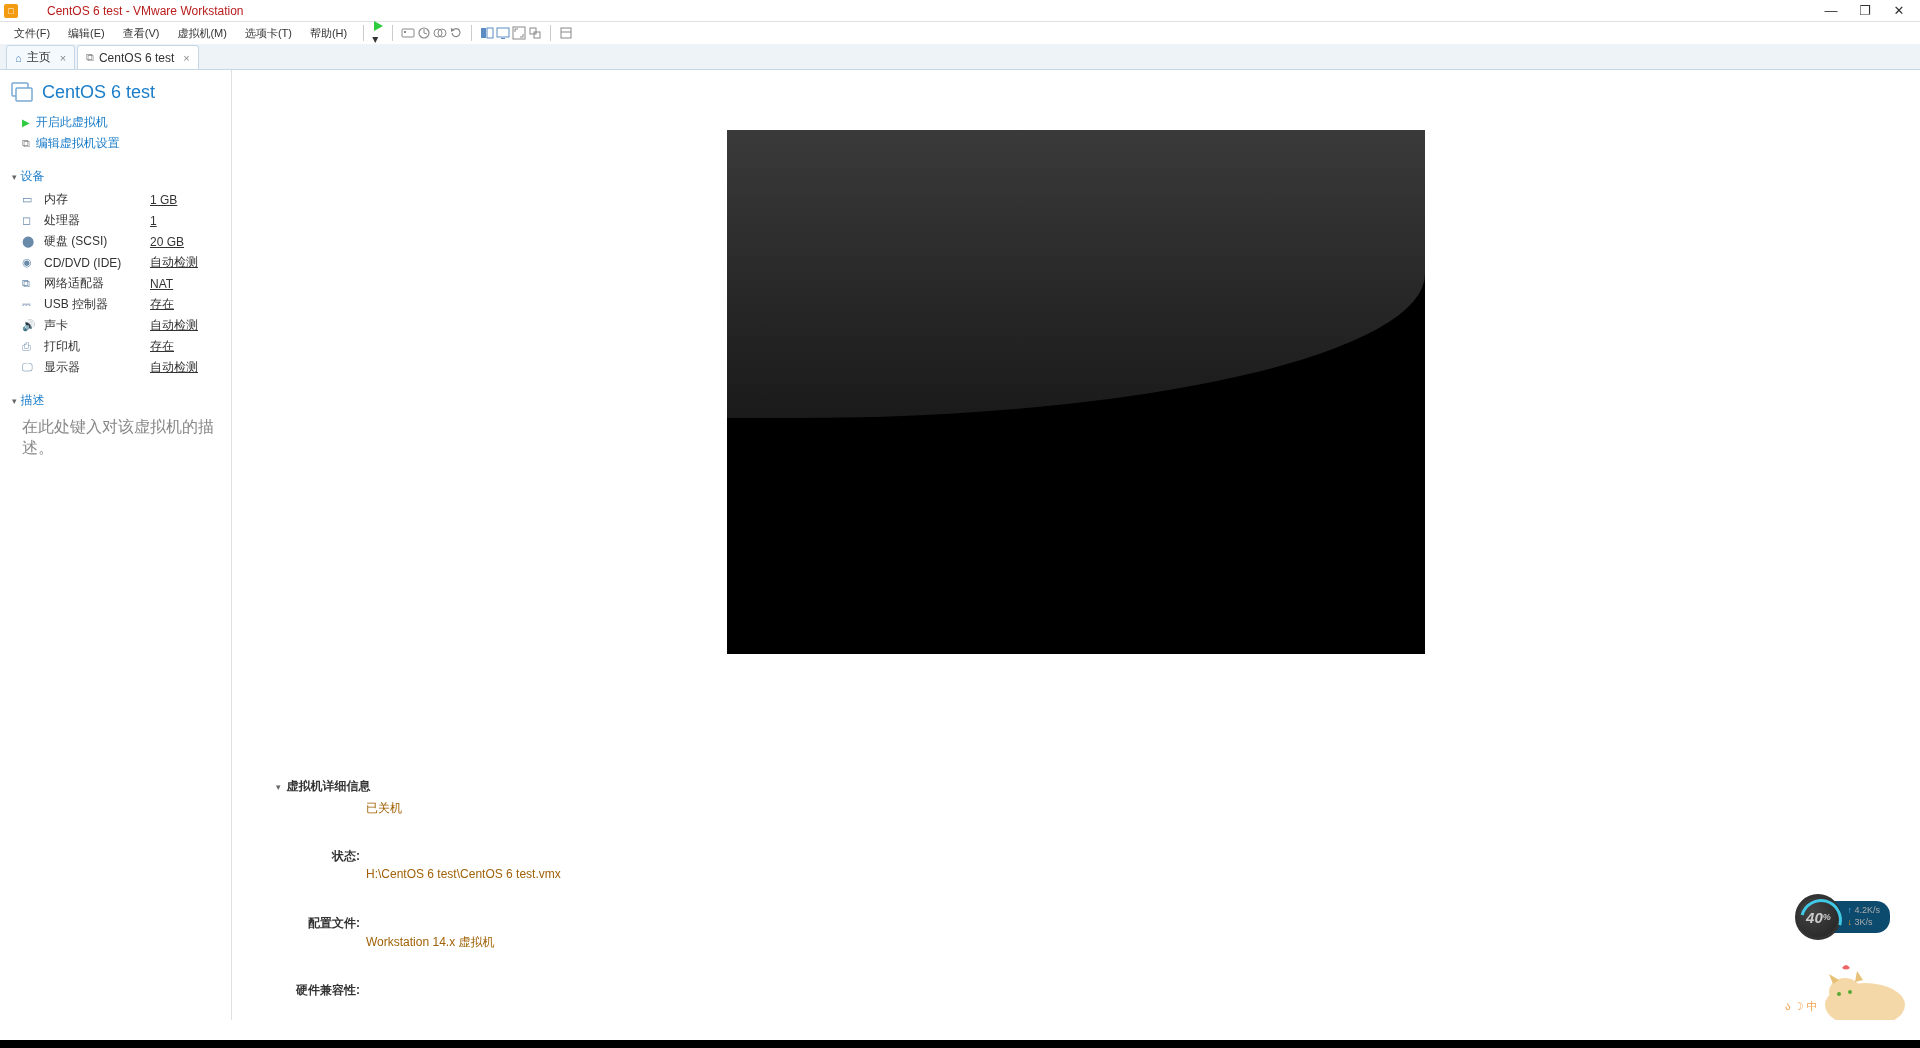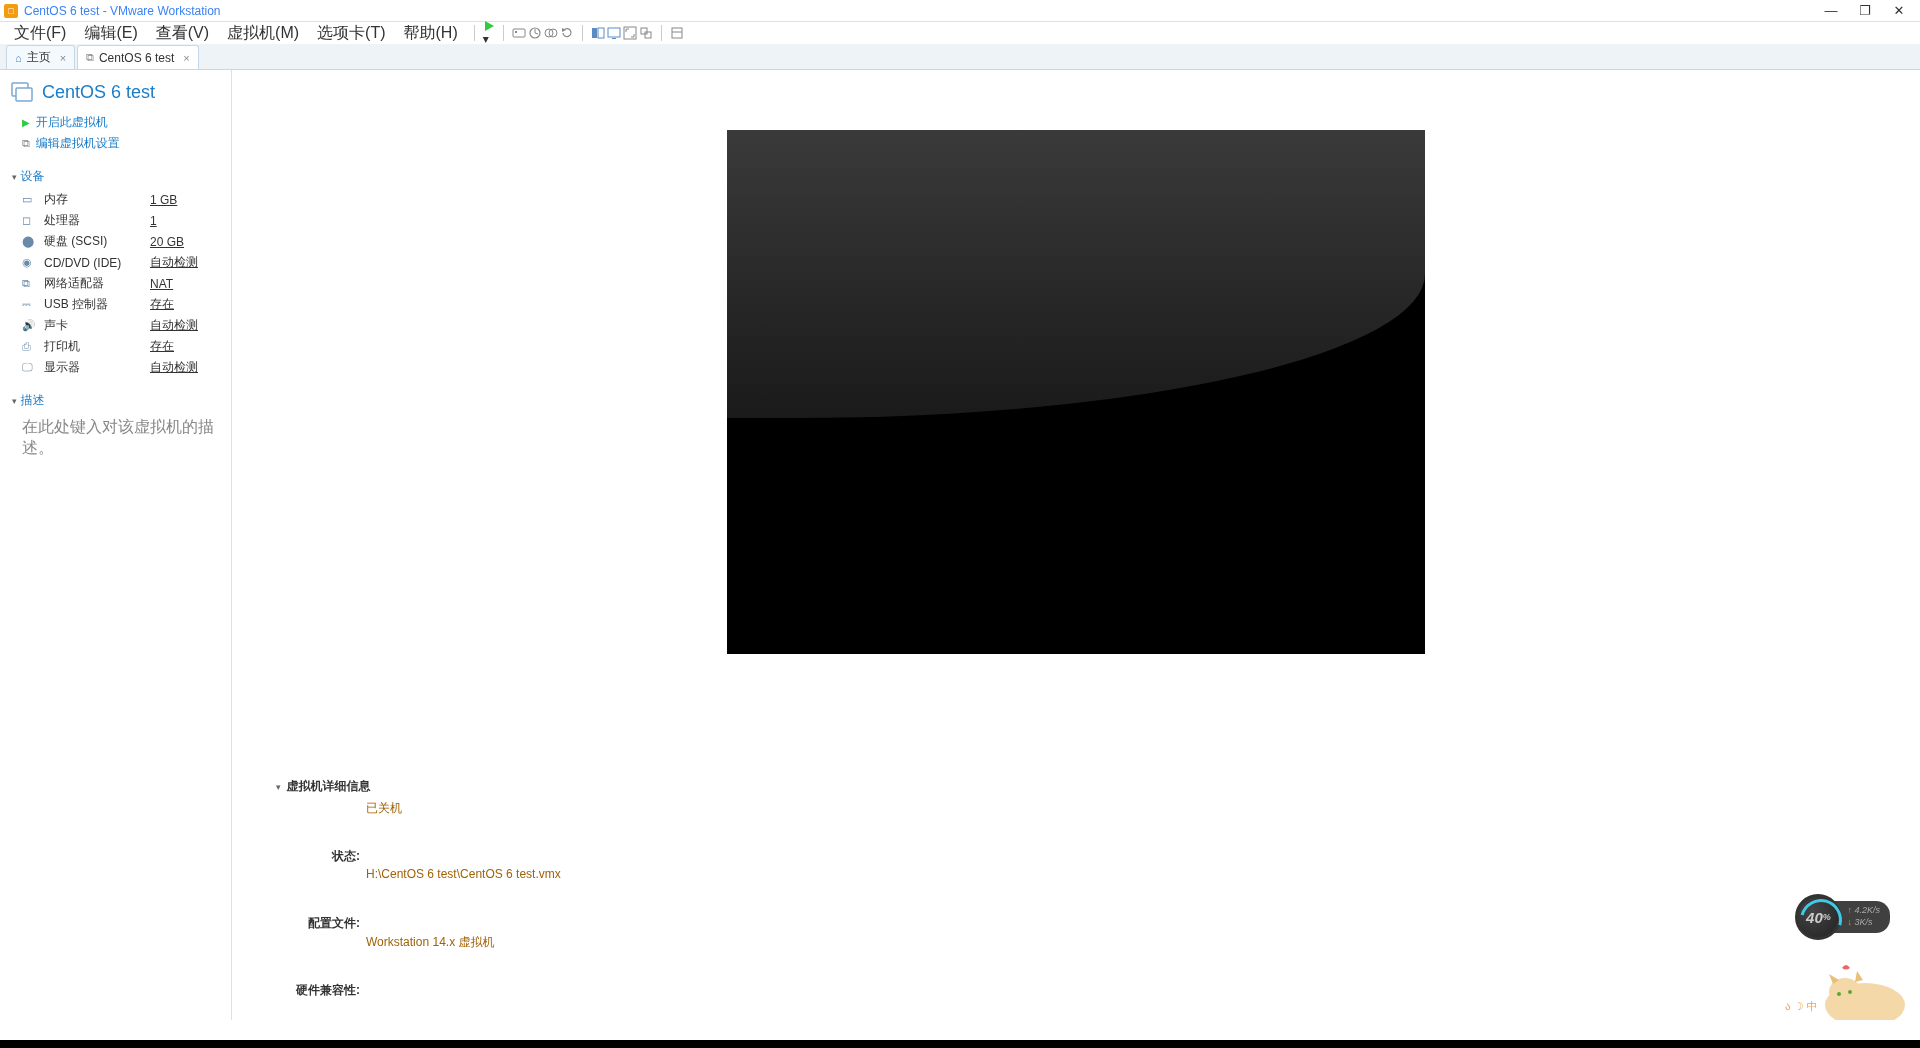--- a/index.html
+++ b/index.html
@@ -1,25 +1,25 @@
 <!DOCTYPE html>
 <html><head>
 <meta charset="utf-8">
 <style>
 * { margin: 0; padding: 0; box-sizing: border-box; font-family: "Microsoft YaHei", "Segoe UI", Tahoma, sans-serif; }
 body { background: #fff; font-size: 12px; color: #333; overflow: hidden; width: 1920px; height: 1048px; position: relative; }
 
 .titlebar { height: 22px; background: #fff; display: flex; align-items: center; padding: 0 4px; border-bottom: 1px solid #e0e0e0; }
 .titlebar .app-icon { width: 14px; height: 14px; background: #f39c12; border-radius: 2px; display: inline-flex; align-items: center; justify-content: center; margin-right: 6px; font-size: 9px; color: #fff; font-weight: bold; }
-.titlebar .title { font-size: 12px; color: #3b82f6; }
+.titlebar .title { font-size: 12px; color: #b91c1c; margin-left: 23px; }
 .titlebar .win-controls { margin-left: auto; display: flex; gap: 20px; padding-right: 10px; }
 .titlebar .win-controls span { cursor: pointer; font-size: 13px; color: #333; width: 14px; text-align: center; }
 
 .menubar { height: 22px; background: #fff; display: flex; align-items: center; padding: 0 6px; gap: 2px; }
-.menubar .menu-item { padding: 2px 8px; cursor: pointer; font-size: 16px; }
+.menubar .menu-item { padding: 2px 8px; cursor: pointer; font-size: 11px; }
 
 .toolbar { height: 28px; background: linear-gradient(#f7f7f7,#ececec); border-top: 1px solid #d0d0d0; border-bottom: 1px solid #b0b0b0; display: flex; align-items: center; padding: 0 6px; gap: 2px; }
 
 .tabbar { height: 26px; background: #eef3f8; border-bottom: 1px solid #c6d8e8; display: flex; align-items: flex-end; padding: 0 6px; }
 .tab { height: 24px; background: #f4f9fd; border: 1px solid #c6d8e8; border-bottom: none; border-radius: 3px 3px 0 0; display: flex; align-items: center; padding: 0 8px; margin-right: 2px; font-size: 12px; cursor: pointer; gap: 5px; }
 .tab.active { background: #fff; }
 .tab .close { color: #888; font-size: 11px; margin-left: 4px; }
 .tab .home-icon { color: #5a8bc2; font-size: 11px; }
 .tab .vm-icon { color: #888; font-size: 11px; }
 
@@ -54,21 +54,21 @@
 .details-header { display: flex; align-items: center; gap: 6px; font-size: 12px; font-weight: bold; color: #333; margin-bottom: 4px; }
 .details-header .arrow { font-size: 9px; color: #666; font-weight: normal; }
 .detail-row { display: flex; font-size: 12px; padding: 1px 0; }
 .detail-row .label { width: 90px; text-align: right; font-weight: bold; color: #333; padding-right: 6px; margin-top: 48px; }
 .detail-row .value { color: #a16207; }
 
 .widget { position: absolute; right: 30px; bottom: 80px; display: flex; align-items: center; }
 .widget .circle { width: 46px; height: 46px; border-radius: 50%; background: radial-gradient(circle at 35% 35%, #444, #222); border: 3px solid #333; display: flex; align-items: center; justify-content: center; color: #ccc; font-size: 15px; font-weight: bold; position: relative; z-index: 2; font-style: italic; }
 .widget .circle .pct { font-size: 9px; }
 .widget .arc { position: absolute; top: 2px; left: 2px; width: 42px; height: 42px; border-radius: 50%; border: 3px solid transparent; border-top-color: #3fc9e6; border-right-color: #3fc9e6; transform: rotate(-30deg); }
-.widget .side { background: #404040; color: #aaa; font-size: 9px; border-radius: 0 14px 14px 0; padding: 4px 10px 4px 24px; margin-left: -18px; line-height: 1.3; font-style: italic; }
+.widget .side { background: #0c4a6e; color: #aaa; font-size: 9px; border-radius: 0 14px 14px 0; padding: 4px 10px 4px 24px; margin-left: -18px; line-height: 1.3; }
 .widget .side .up { color: #4ad; }
 .widget .side .dn { color: #f90; }
 
 .mascot { position: absolute; right: 10px; bottom: 0; width: 140px; height: 70px; pointer-events: none; }
 
 .taskbar-top { position: absolute; bottom: 0; left: 0; right: 0; height: 8px; background: #000; }
 
 svg { display: block; }
 </style>
 </head>

